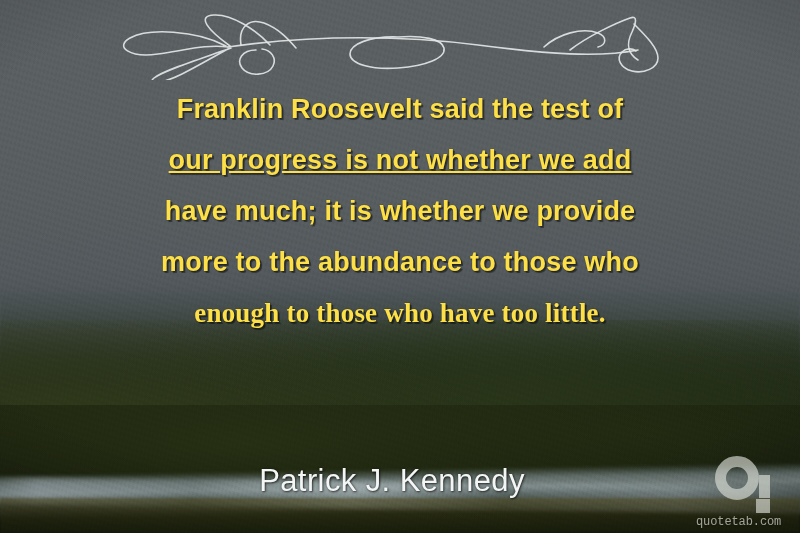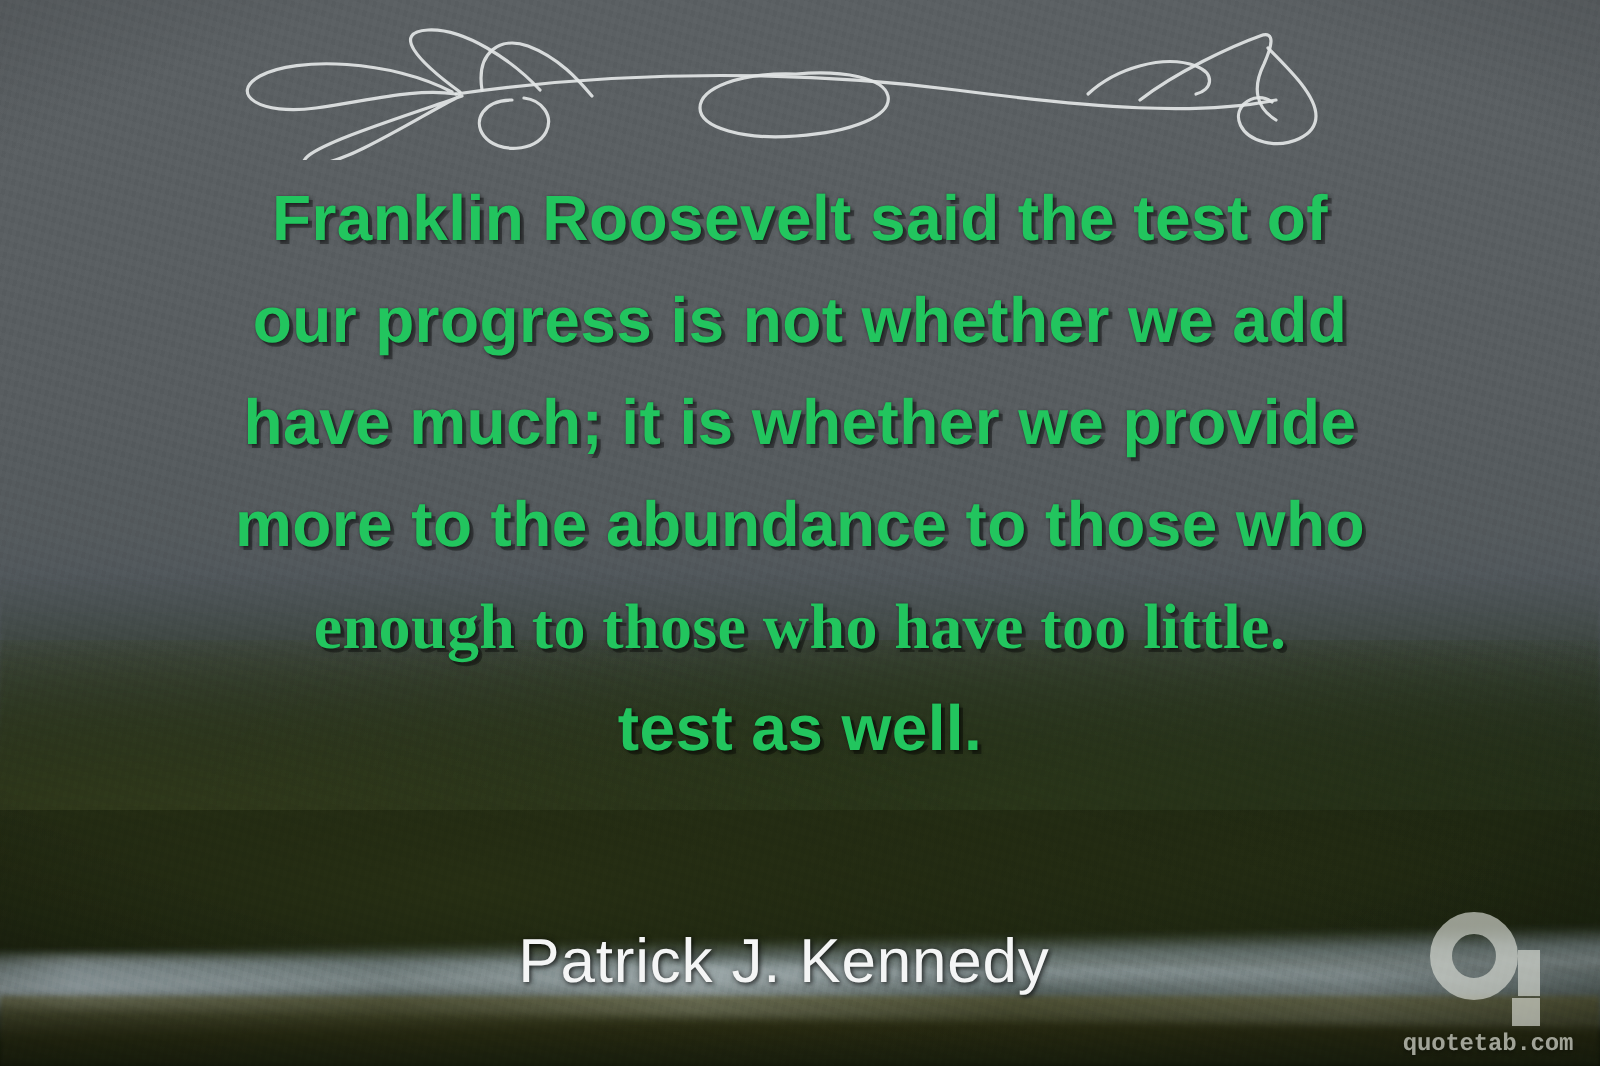--- a/index.html
+++ b/index.html
@@ -131,24 +131,24 @@
     position: absolute;
     left: 42px;
     right: 42px;
     top: 84px;
     text-align: center;
   }
   .quote-line {
     display: block;
     font-family: "Liberation Sans Narrow", "Liberation Sans", "DejaVu Sans Condensed", sans-serif;
     font-weight: 700;
-    font-size: 32px;
+    font-size: 27px;
     line-height: 51px;
     letter-spacing: .2px;
-    color: #22c55e;
+    color: #fde047;
     white-space: nowrap;
     text-shadow:
       2px 2px 0 rgba(0,0,0,.34),
       1px 1px 2px rgba(0,0,0,.45),
       0 0 1px rgba(0,0,0,.3);
     transform: scaleX(1.0);
     transform-origin: center;
   }
 
   
@@ -165,23 +165,22 @@
     color: #f4f5f5;
     text-shadow: 1px 1px 2px rgba(0,0,0,.55), 0 0 3px rgba(0,0,0,.4);
   }
 
   
   #watermark {
     position: absolute;
     right: 8px;
     bottom: 4px;
     width: 96px;
-    text-align: center;
+    text-align: left;
     opacity: .66;
-    font-weight: bold;
   }
   #watermark-mark {
     position: relative;
     width: 58px;
     height: 58px;
     margin: 0 auto 1px;
   }
   
   #watermark-mark .wm-ring {
     position: absolute;
@@ -247,25 +246,24 @@
 
       <path d="M466 33 C 480 20, 504 13, 520 19 C 530 23, 528 31, 520 33"></path>
       <path d="M492 36 C 510 22, 538 9, 552 4 C 560 1, 558 9, 554 18 C 548 30, 550 40, 560 46"></path>
 
       <path d="M556 10 C 568 22, 580 34, 580 44 C 580 54, 566 60, 554 57 C 542 54, 538 44, 544 38 C 548 34, 554 34, 558 37"></path>
     </svg>
   </div>
 
   <div id="quote-body">
     <span class="quote-line" style="transform: scaleX(1);">Franklin Roosevelt said the test of</span>
-    <span class="quote-line" style="transform: scaleX(1);">our progress is not whether we add</span>
+    <span class="quote-line" style="transform: scaleX(1); text-decoration: underline;">our progress is not whether we add</span>
     <span class="quote-line" style="transform: scaleX(1);">have much; it is whether we provide</span>
     <span class="quote-line" style="transform: scaleX(1);">more to the abundance to those who</span>
     <span class="quote-line" style="transform: scaleX(1); font-family: Liberation Serif, serif;">enough to those who have too little.</span>
-    <span class="quote-line">test as well.</span>
   </div>
 
   <div id="author">Patrick J. Kennedy</div>
 
   <div id="watermark">
     <div id="watermark-mark">
       <span class="wm-ring"></span>
       <span class="wm-stem"></span>
       <span class="wm-dot"></span>
     </div>

